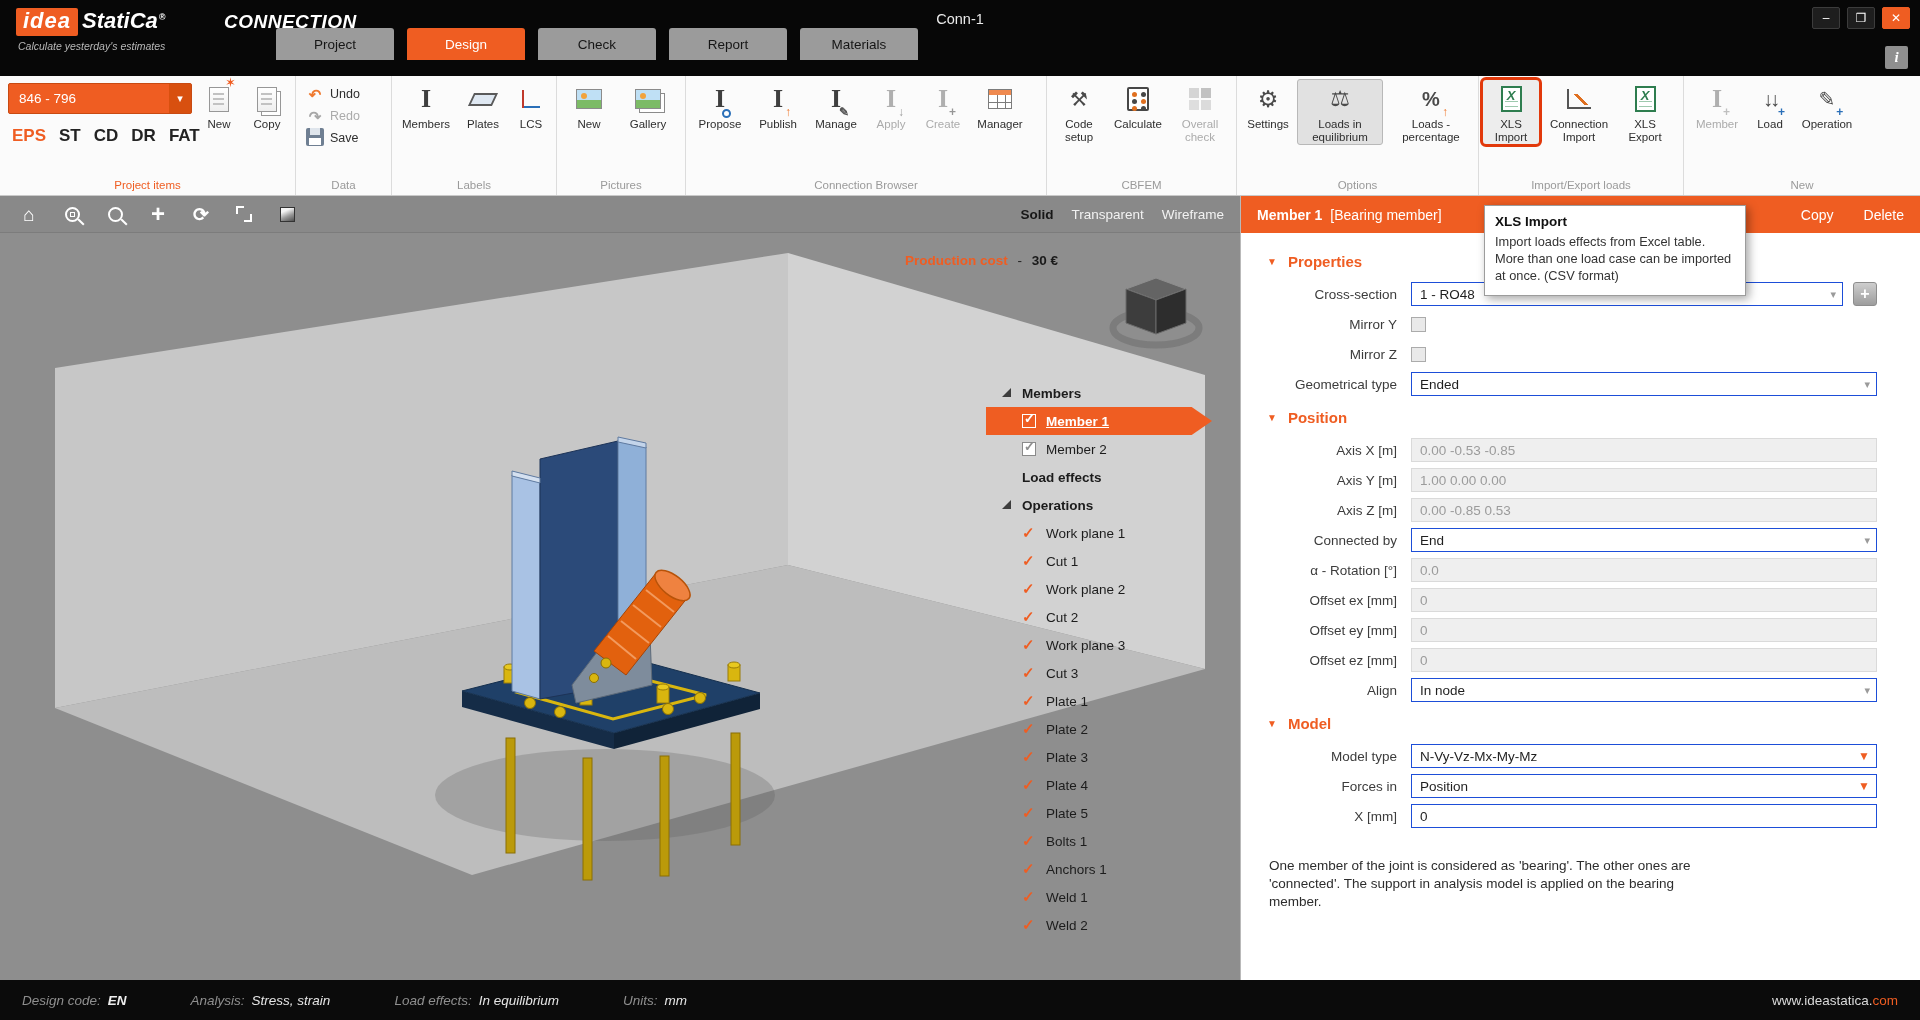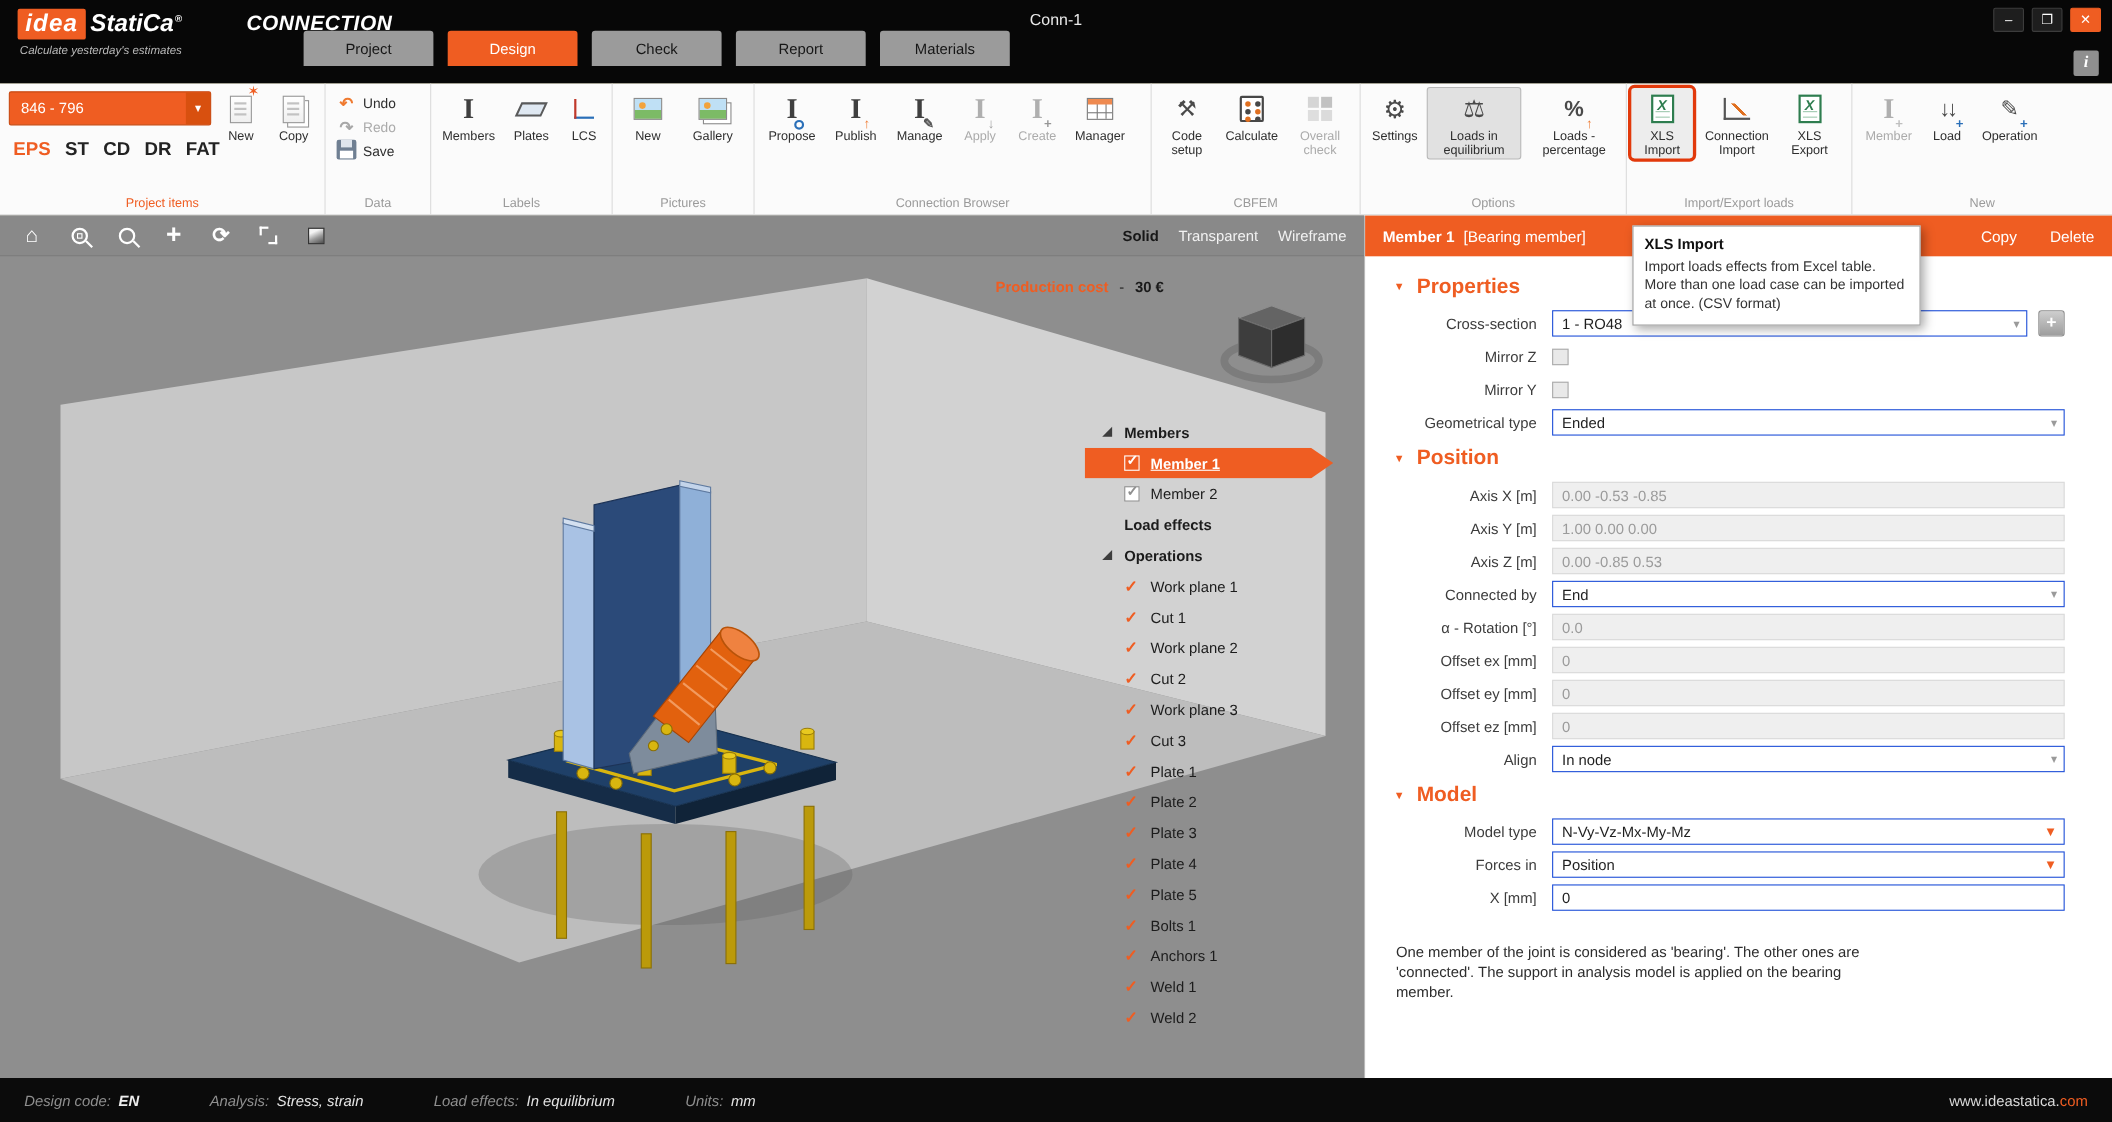--- a/index.html
+++ b/index.html
@@ -1,18 +1,18 @@
 <!DOCTYPE html>
 <html><head>
 <meta charset="utf-8">
 <style>
   * { margin:0; padding:0; box-sizing:border-box; }
   html,body { width:1920px; height:1020px; overflow:hidden; }
   body { font-family:"Liberation Sans", sans-serif; background:#000; }
-  .app { position:relative; width:1920px; height:1020px; background:#fef9c3; overflow:hidden; }
+  .app { position:relative; width:1920px; height:1020px; background:#86efac; overflow:hidden; }
 
   
   .topbar { position:absolute; left:0; top:0; width:1920px; height:76px; background:#070707; }
   .logo { position:absolute; left:16px; top:8px; display:flex; align-items:baseline; }
   .logo-idea { background:#ef5d22; color:#fff; font-weight:bold; font-style:italic; font-size:22px; padding:0 7px 2px; border-radius:2px; letter-spacing:1px; }
   .logo-statica { color:#fff; font-style:italic; font-weight:bold; font-size:22px; margin-left:4px; }
   .logo-reg { color:#fff; font-size:9px; vertical-align:super; margin-left:1px; }
   .tagline { position:absolute; left:18px; top:40px; color:#b9b9b9; font-style:italic; font-size:10.5px; }
   .appname { position:absolute; left:224px; top:11px; color:#fff; font-style:italic; font-weight:bold; font-size:19px; letter-spacing:.5px; }
   .doctitle { position:absolute; left:0; right:0; top:11px; text-align:center; color:#e9e9e9; font-size:14.5px; }
@@ -132,21 +132,21 @@
 
   
   .panel { position:absolute; left:1240px; top:196px; width:680px; height:784px; background:#fff; border-left:1px solid #b9b9b9; }
   .phead { height:37px; background:#ef5d22; display:flex; align-items:center; color:#fff; padding:0 16px; font-size:14px; }
   .phead .pt { font-weight:bold; margin-right:8px; }
   .phead .pact { margin-left:auto; display:flex; gap:30px; }
   .phead .pbtn { cursor:pointer; }
   .pbody { padding-top:10px; }
   .psec { display:flex; align-items:center; height:36px; padding-left:26px; gap:11px; }
   .psec .tri { color:#ef5d22; font-size:10px; }
-  .psec .ptitle { color:#ef5d22; font-weight:bold; font-size:19px; }
+  .psec .ptitle { color:#ef5d22; font-weight:bold; font-size:15px; }
   .prow { display:flex; align-items:center; height:30px; padding-left:28px; }
   .plabel { width:142px; text-align:right; padding-right:14px; color:#3c3c3c; font-size:13.5px; flex:none; }
   .pfield { width:466px; height:24px; border:1px solid #1d4ed8; background:#fff; display:flex; align-items:center; padding:0 8px; font-size:13.5px; color:#1f1f1f; position:relative; }
   .pfield.dis { background:#efefef; color:#9b9b9b; border-color:#dadada; }
   .pfield.cs { width:432px; }
   .parrow { position:absolute; right:6px; color:#9a9a9a; font-size:11px; }
   .parrow.orange { color:#ef5d22; font-size:12px; }
   .addbtn { width:24px; height:24px; margin-left:10px; background:linear-gradient(#cecece,#9d9d9d); border:1px solid #8d8d8d; border-radius:3px; color:#fff; font-weight:bold; font-size:16px; display:flex; align-items:center; justify-content:center; cursor:pointer; }
   .pcb { width:15px; height:15px; border:1px solid #ababab; background:#e9e9e9; cursor:pointer; }
   .pdesc { margin:26px 0 0 28px; width:438px; font-size:13.5px; color:#2d2d2d; line-height:1.35; }
@@ -649,25 +649,25 @@
         <span class="plabel">Cross-section</span>
         <div class="pfield cs">
           <span>1 - RO48</span>
           <span class="parrow">▾</span>
         </div>
         <div class="addbtn">
             <span>+</span>
           </div>
       </div>
       <div class="prow">
+        <span class="plabel">Mirror Y</span>
+        <span class="pcb"></span>
+      </div>
+      <div class="prow">
         <span class="plabel">Mirror Z</span>
-        <span class="pcb"></span>
-      </div>
-      <div class="prow">
-        <span class="plabel">Mirror Y</span>
         <span class="pcb"></span>
       </div>
       <div class="prow">
         <span class="plabel">Geometrical type</span>
         <div class="pfield">
           <span>Ended</span>
           <span class="parrow">▾</span>
         </div>
       </div>
 

